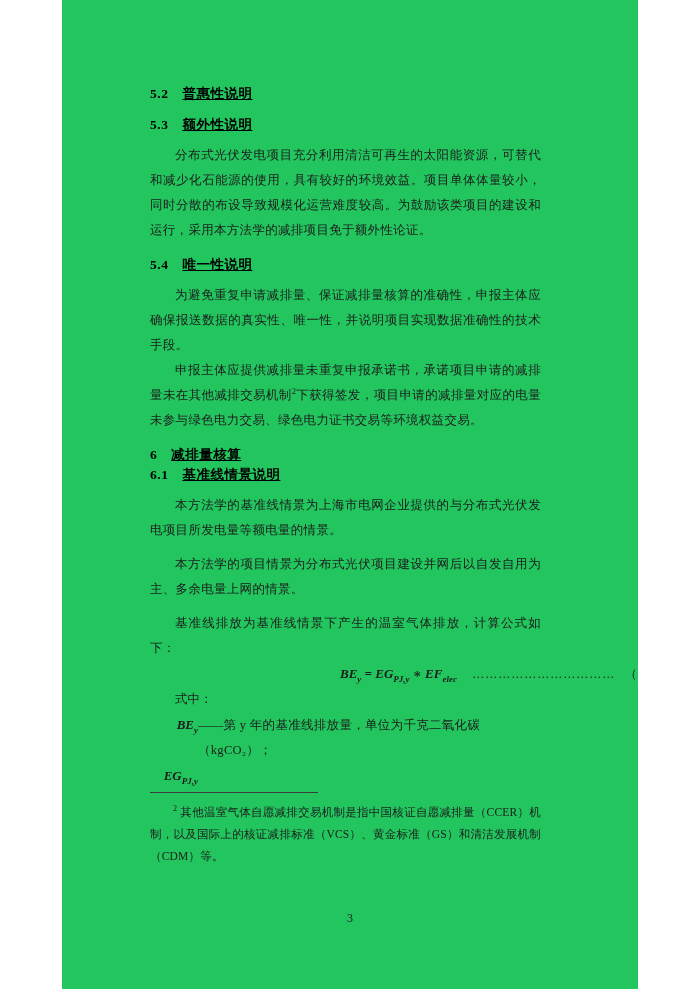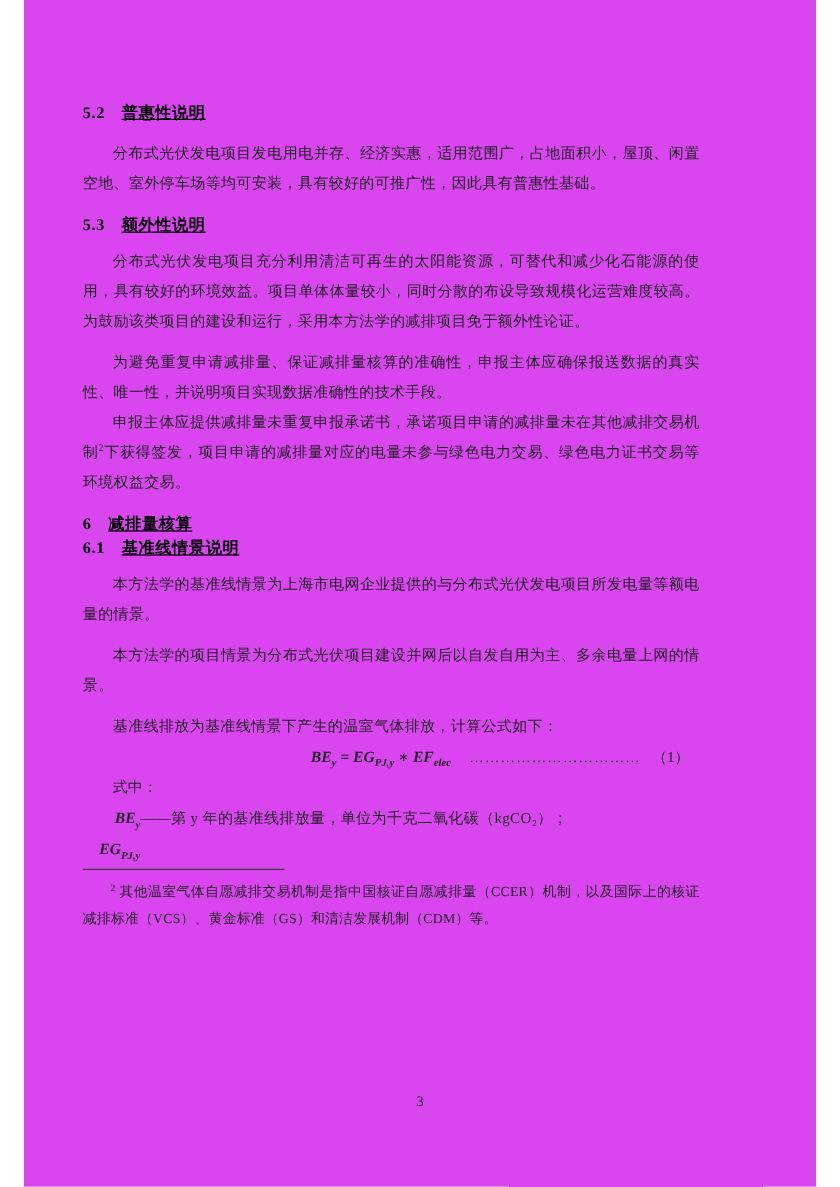--- a/index.html
+++ b/index.html
@@ -2,26 +2,26 @@
 <html><head>
 <meta charset="utf-8">
 <style>
   html, body {
     margin: 0;
     padding: 0;
     background: #ffffff;
   }
   .page {
     position: relative;
-    width: 660px;
+    width: 576px;
     height: 989px;
     margin: 0 auto;
-    background: #d946ef;
+    background: #22c55e;
     box-sizing: border-box;
-    padding: 84px 97px 0 49px;
+    padding: 84px 97px 0 88px;
     color: #1c1c1c;
     font-family: "Liberation Serif", "DejaVu Serif", serif;
     overflow: hidden;
   }
   .sec-heading {
     display: flex;
     align-items: baseline;
     font-family: "Liberation Sans", "DejaVu Sans", sans-serif;
     font-weight: bold;
     font-size: 13.5px;
@@ -122,28 +122,31 @@
 </style>
 </head>
 <body>
 
 <div class="page">
 
   <div class="sec-heading">
     <span class="sec-num">5.2</span>
     <span class="sec-title">普惠性说明</span>
   </div>
-  <p class="body-para mt13">分布式光伏发电项目发电用电并存、经济实惠，适用范围广，占地面积小，屋顶、闲置空地、室外停车场等均可安装，具有较好的可推广性，因此具有普惠性基础。</p>
 
   <div class="sec-heading mt12">
     <span class="sec-num">5.3</span>
     <span class="sec-title">额外性说明</span>
   </div>
   <p class="body-para mt9">分布式光伏发电项目充分利用清洁可再生的太阳能资源，可替代和减少化石能源的使用，具有较好的环境效益。项目单体体量较小，同时分散的布设导致规模化运营难度较高。为鼓励该类项目的建设和运行，采用本方法学的减排项目免于额外性论证。</p>
 
+  <div class="sec-heading mt12">
+    <span class="sec-num">5.4</span>
+    <span class="sec-title">唯一性说明</span>
+  </div>
   <p class="body-para mt9">为避免重复申请减排量、保证减排量核算的准确性，申报主体应确保报送数据的真实性、唯一性，并说明项目实现数据准确性的技术手段。</p>
   <p class="body-para"><span>申报主体应提供减排量未重复申报承诺书，承诺项目申请的减排量未在其他减排交易机制</span><sup class="fn-ref">2</sup><span>下获得签发，项目申请的减排量对应的电量未参与绿色电力交易、绿色电力证书交易等环境权益交易。</span></p>
 
   <div class="sec-heading mt12">
     <span class="sec-num">6</span>
     <span class="sec-title">减排量核算</span>
   </div>
 
   <div class="sec-heading mt19">
     <span class="sec-num">6.1</span>

